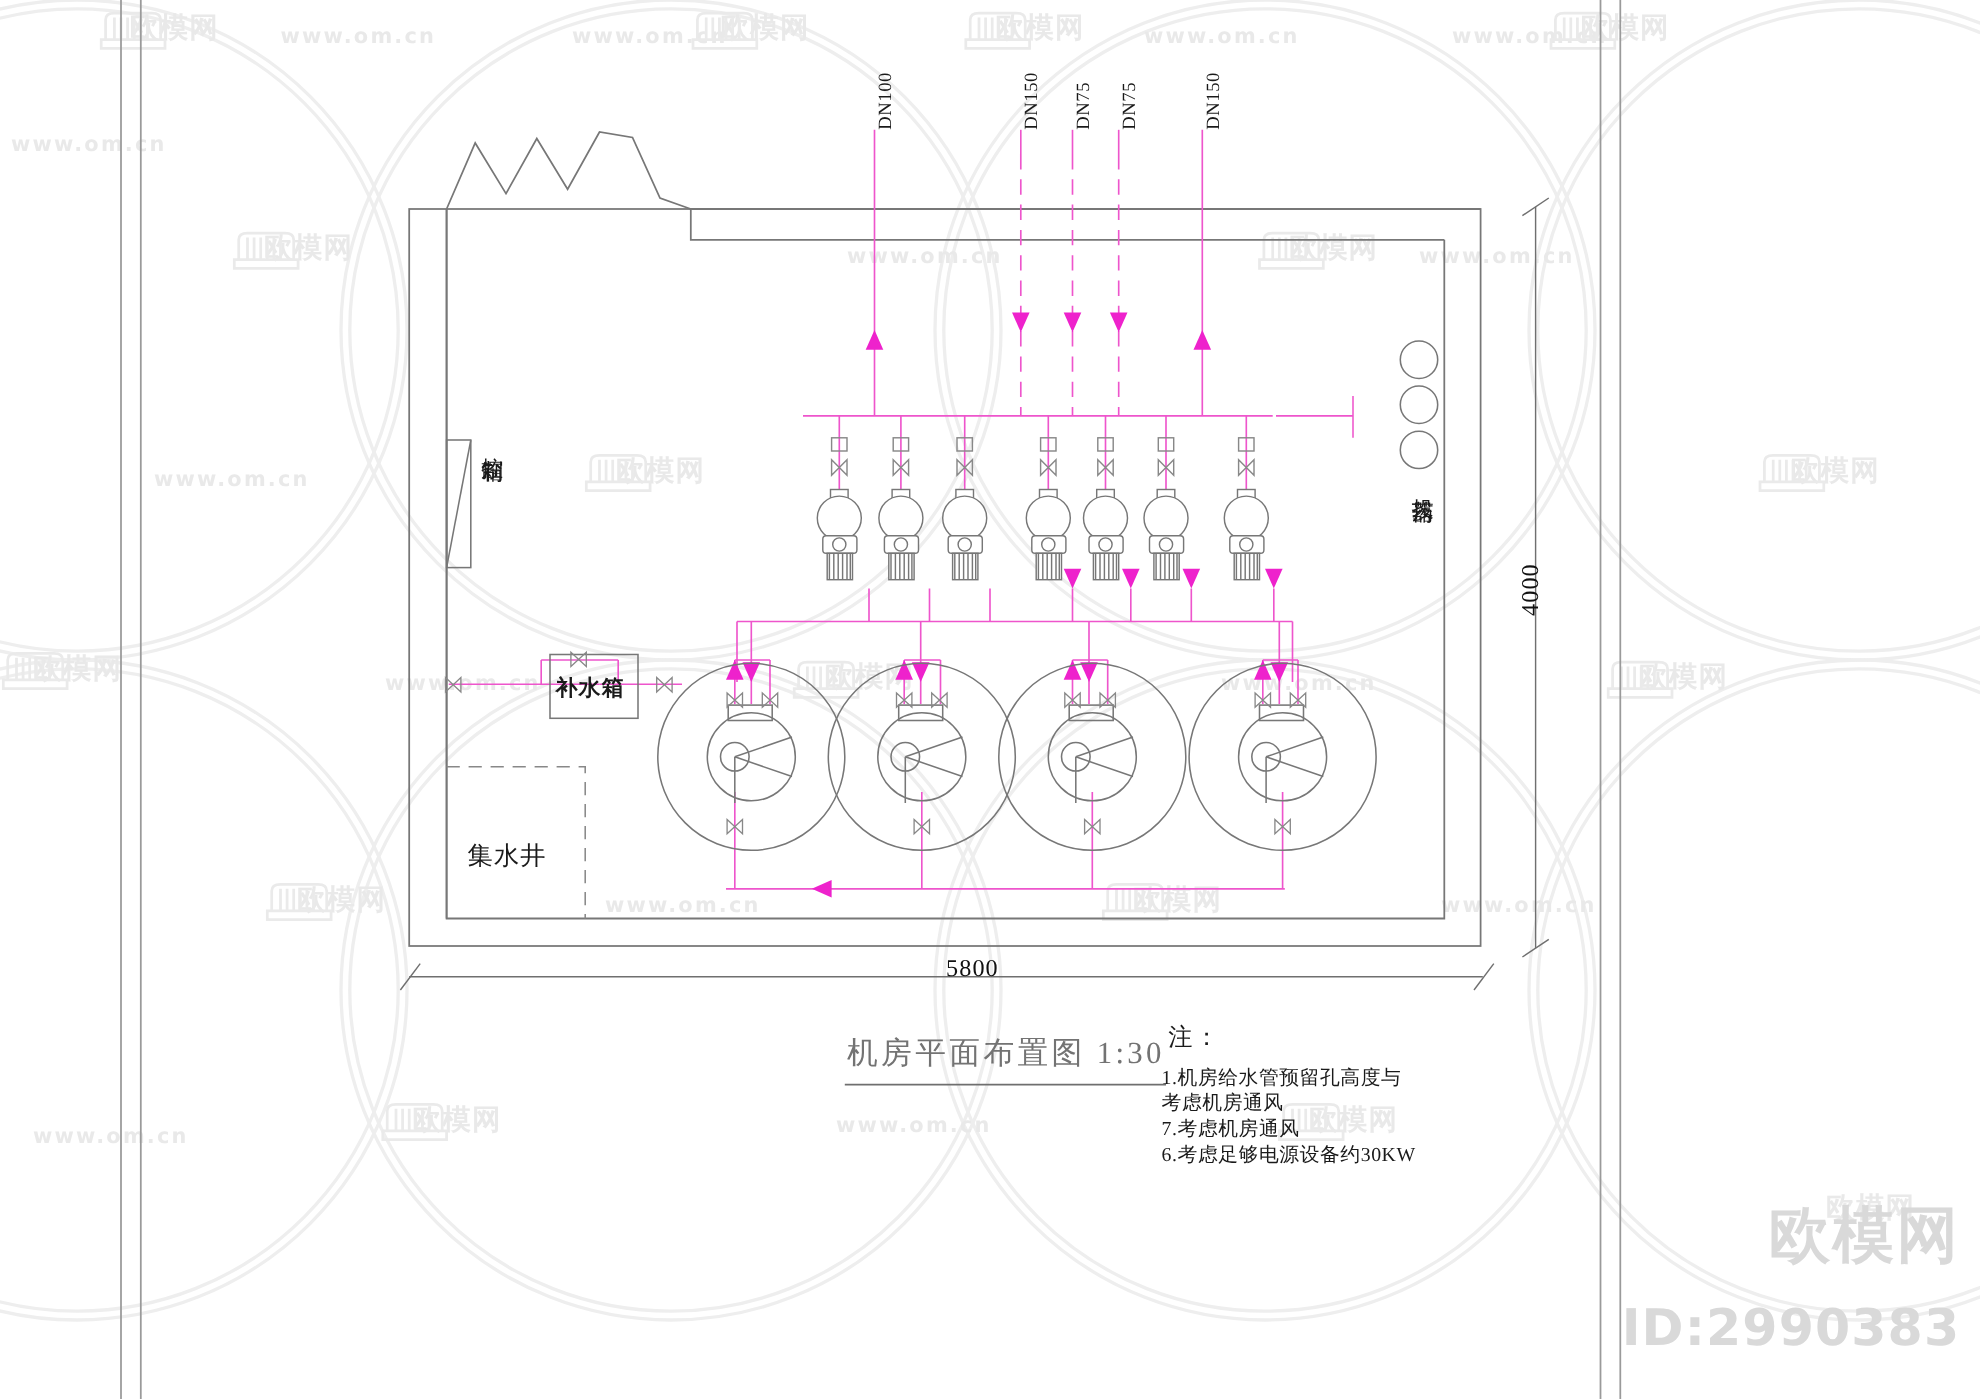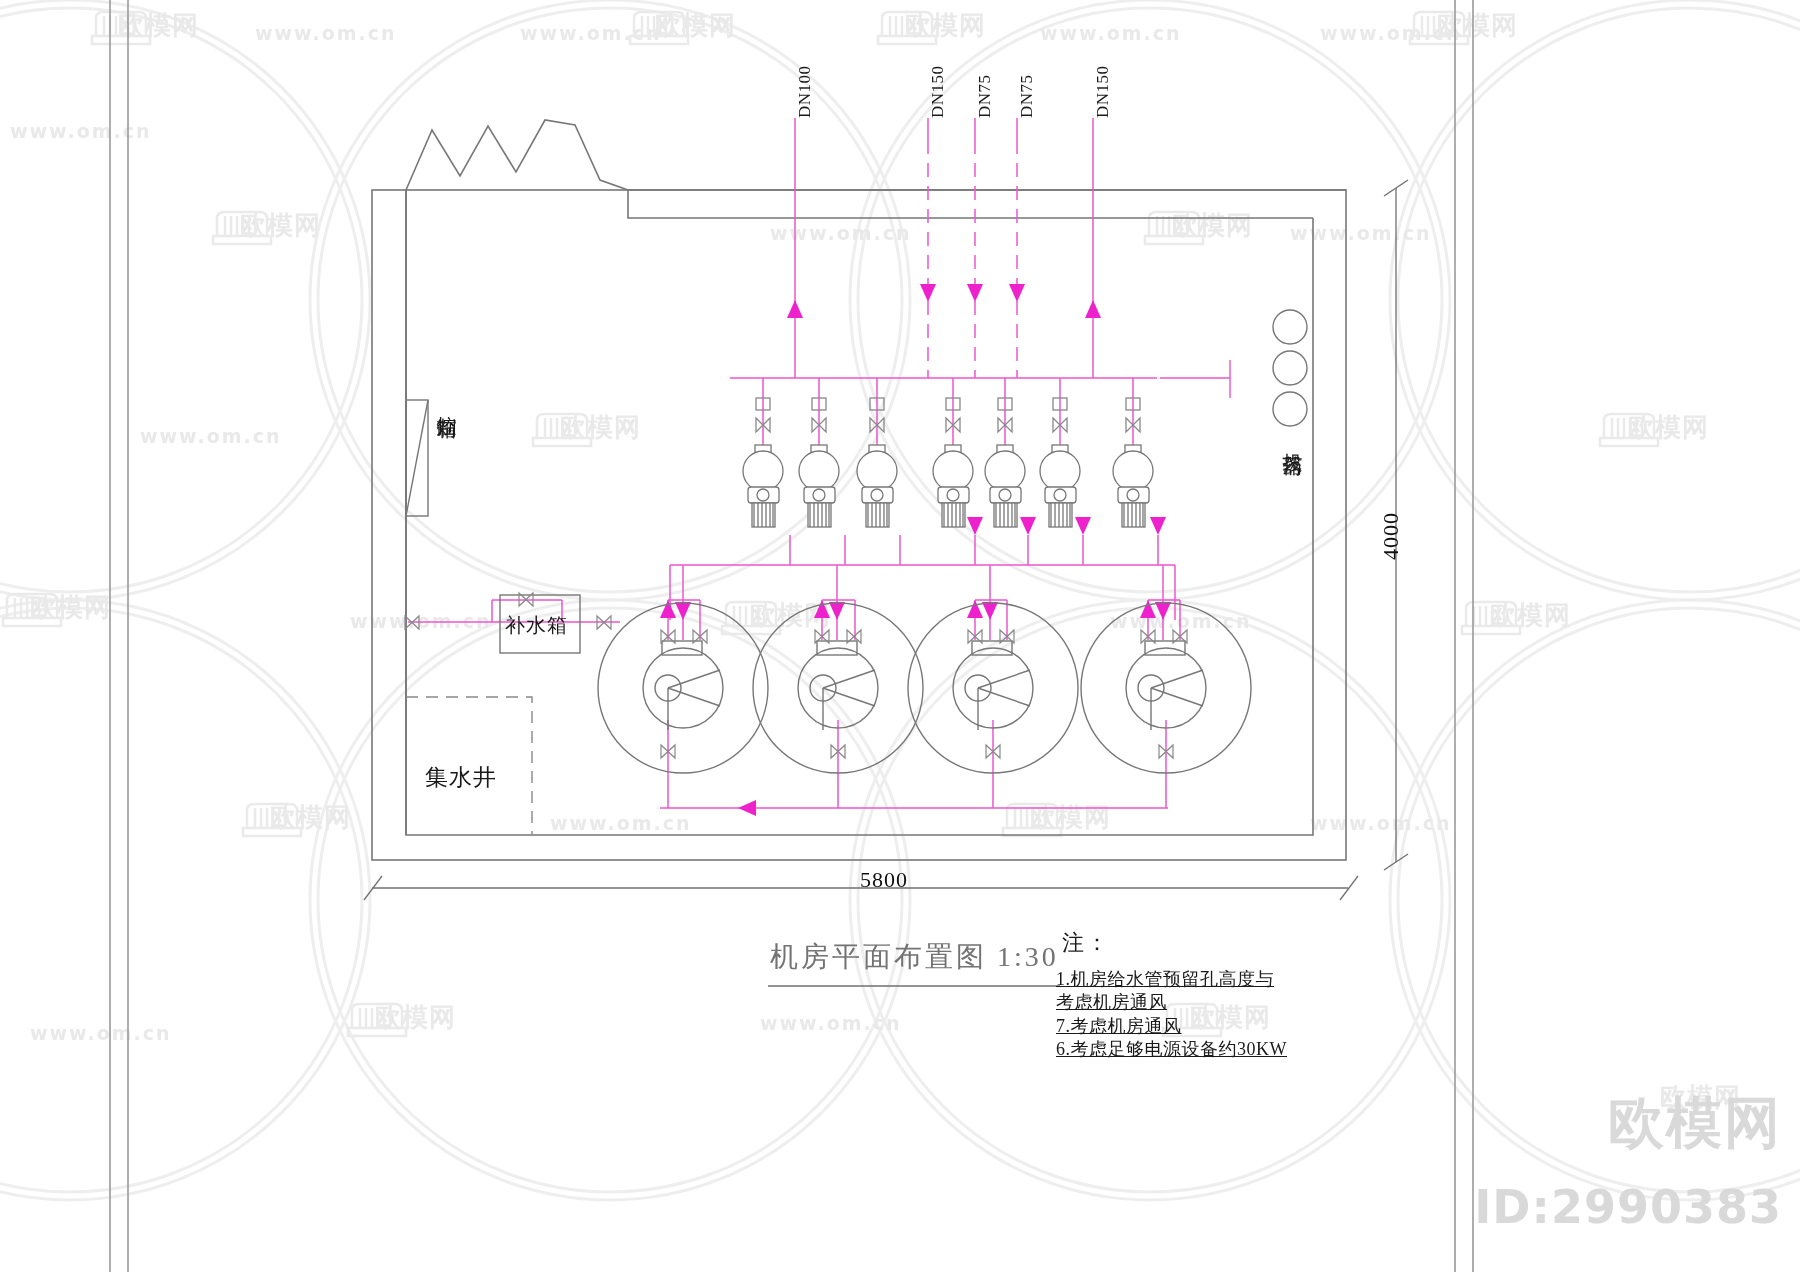--- a/index.html
+++ b/index.html
@@ -67,21 +67,21 @@
     font-size: 20px;
     line-height: 1.15;
     letter-spacing: 2px;
   }
   .title-main {
     font-size: 28px;
     letter-spacing: 3px;
     color: #737373;
   }
   .note-head { font-size: 22px; letter-spacing: 2px; }
-  .note-line { font-size: 18px; letter-spacing: 0.5px; line-height: 1.30; text-decoration: underline; }
+  .note-line { font-size: 18px; letter-spacing: 0.5px; line-height: 1.30; }
   .dim-txt { font-size: 22px; letter-spacing: 1px; color: #111; }
 </style>
 </head>
 <body>
 
 <div id="stage">
 
   <svg class="layer" viewBox="0 0 1800 1272" preserveAspectRatio="none">
     <g stroke="#eeeeee" stroke-width="3" fill="none">
       <circle cx="70" cy="300" r="300"></circle>
@@ -508,21 +508,21 @@
   <div class="lbl dn-lbl" style="left:795px; top:118px; transform:rotate(-90deg); transform-origin:left top;">DN100</div>
   <div class="lbl dn-lbl" style="left:928px; top:118px; transform:rotate(-90deg); transform-origin:left top;">DN150</div>
   <div class="lbl dn-lbl" style="left:975px; top:118px; transform:rotate(-90deg); transform-origin:left top;">DN75</div>
   <div class="lbl dn-lbl" style="left:1017px; top:118px; transform:rotate(-90deg); transform-origin:left top;">DN75</div>
   <div class="lbl dn-lbl" style="left:1093px; top:118px; transform:rotate(-90deg); transform-origin:left top;">DN150</div>
 
   <div class="lbl cn-vert vert" style="left:435px; top:400px;">控制箱</div>
 
   <div class="lbl cn-vert vert" style="left:1281px; top:437px;">投药器</div>
 
-  <div class="lbl" style="left:505px; top:612px; font-size:20px; letter-spacing:1px;">补水箱</div>
+  <div class="lbl" style="left:505px; top:612px; font-size:20px; letter-spacing:1px;font-weight:bold;">补水箱</div>
 
   <div class="lbl" style="left:425px; top:762px; font-size:23px; letter-spacing:1px;">集水井</div>
 
   <div class="lbl dim-txt" style="left:1378px; top:560px; transform:rotate(-90deg); transform-origin:left top;">4000</div>
   <div class="lbl dim-txt" style="left:828px; top:867px;margin-left:32px;">5800</div>
 
   <div class="lbl title-main" style="left:770px; top:938px;">机房平面布置图  1:30</div>
 
   <div style="position:absolute; left:1056px; top:928px; color:#1a1a1a;">
     <div class="note-head" style="margin-left:6px;">注：</div>

